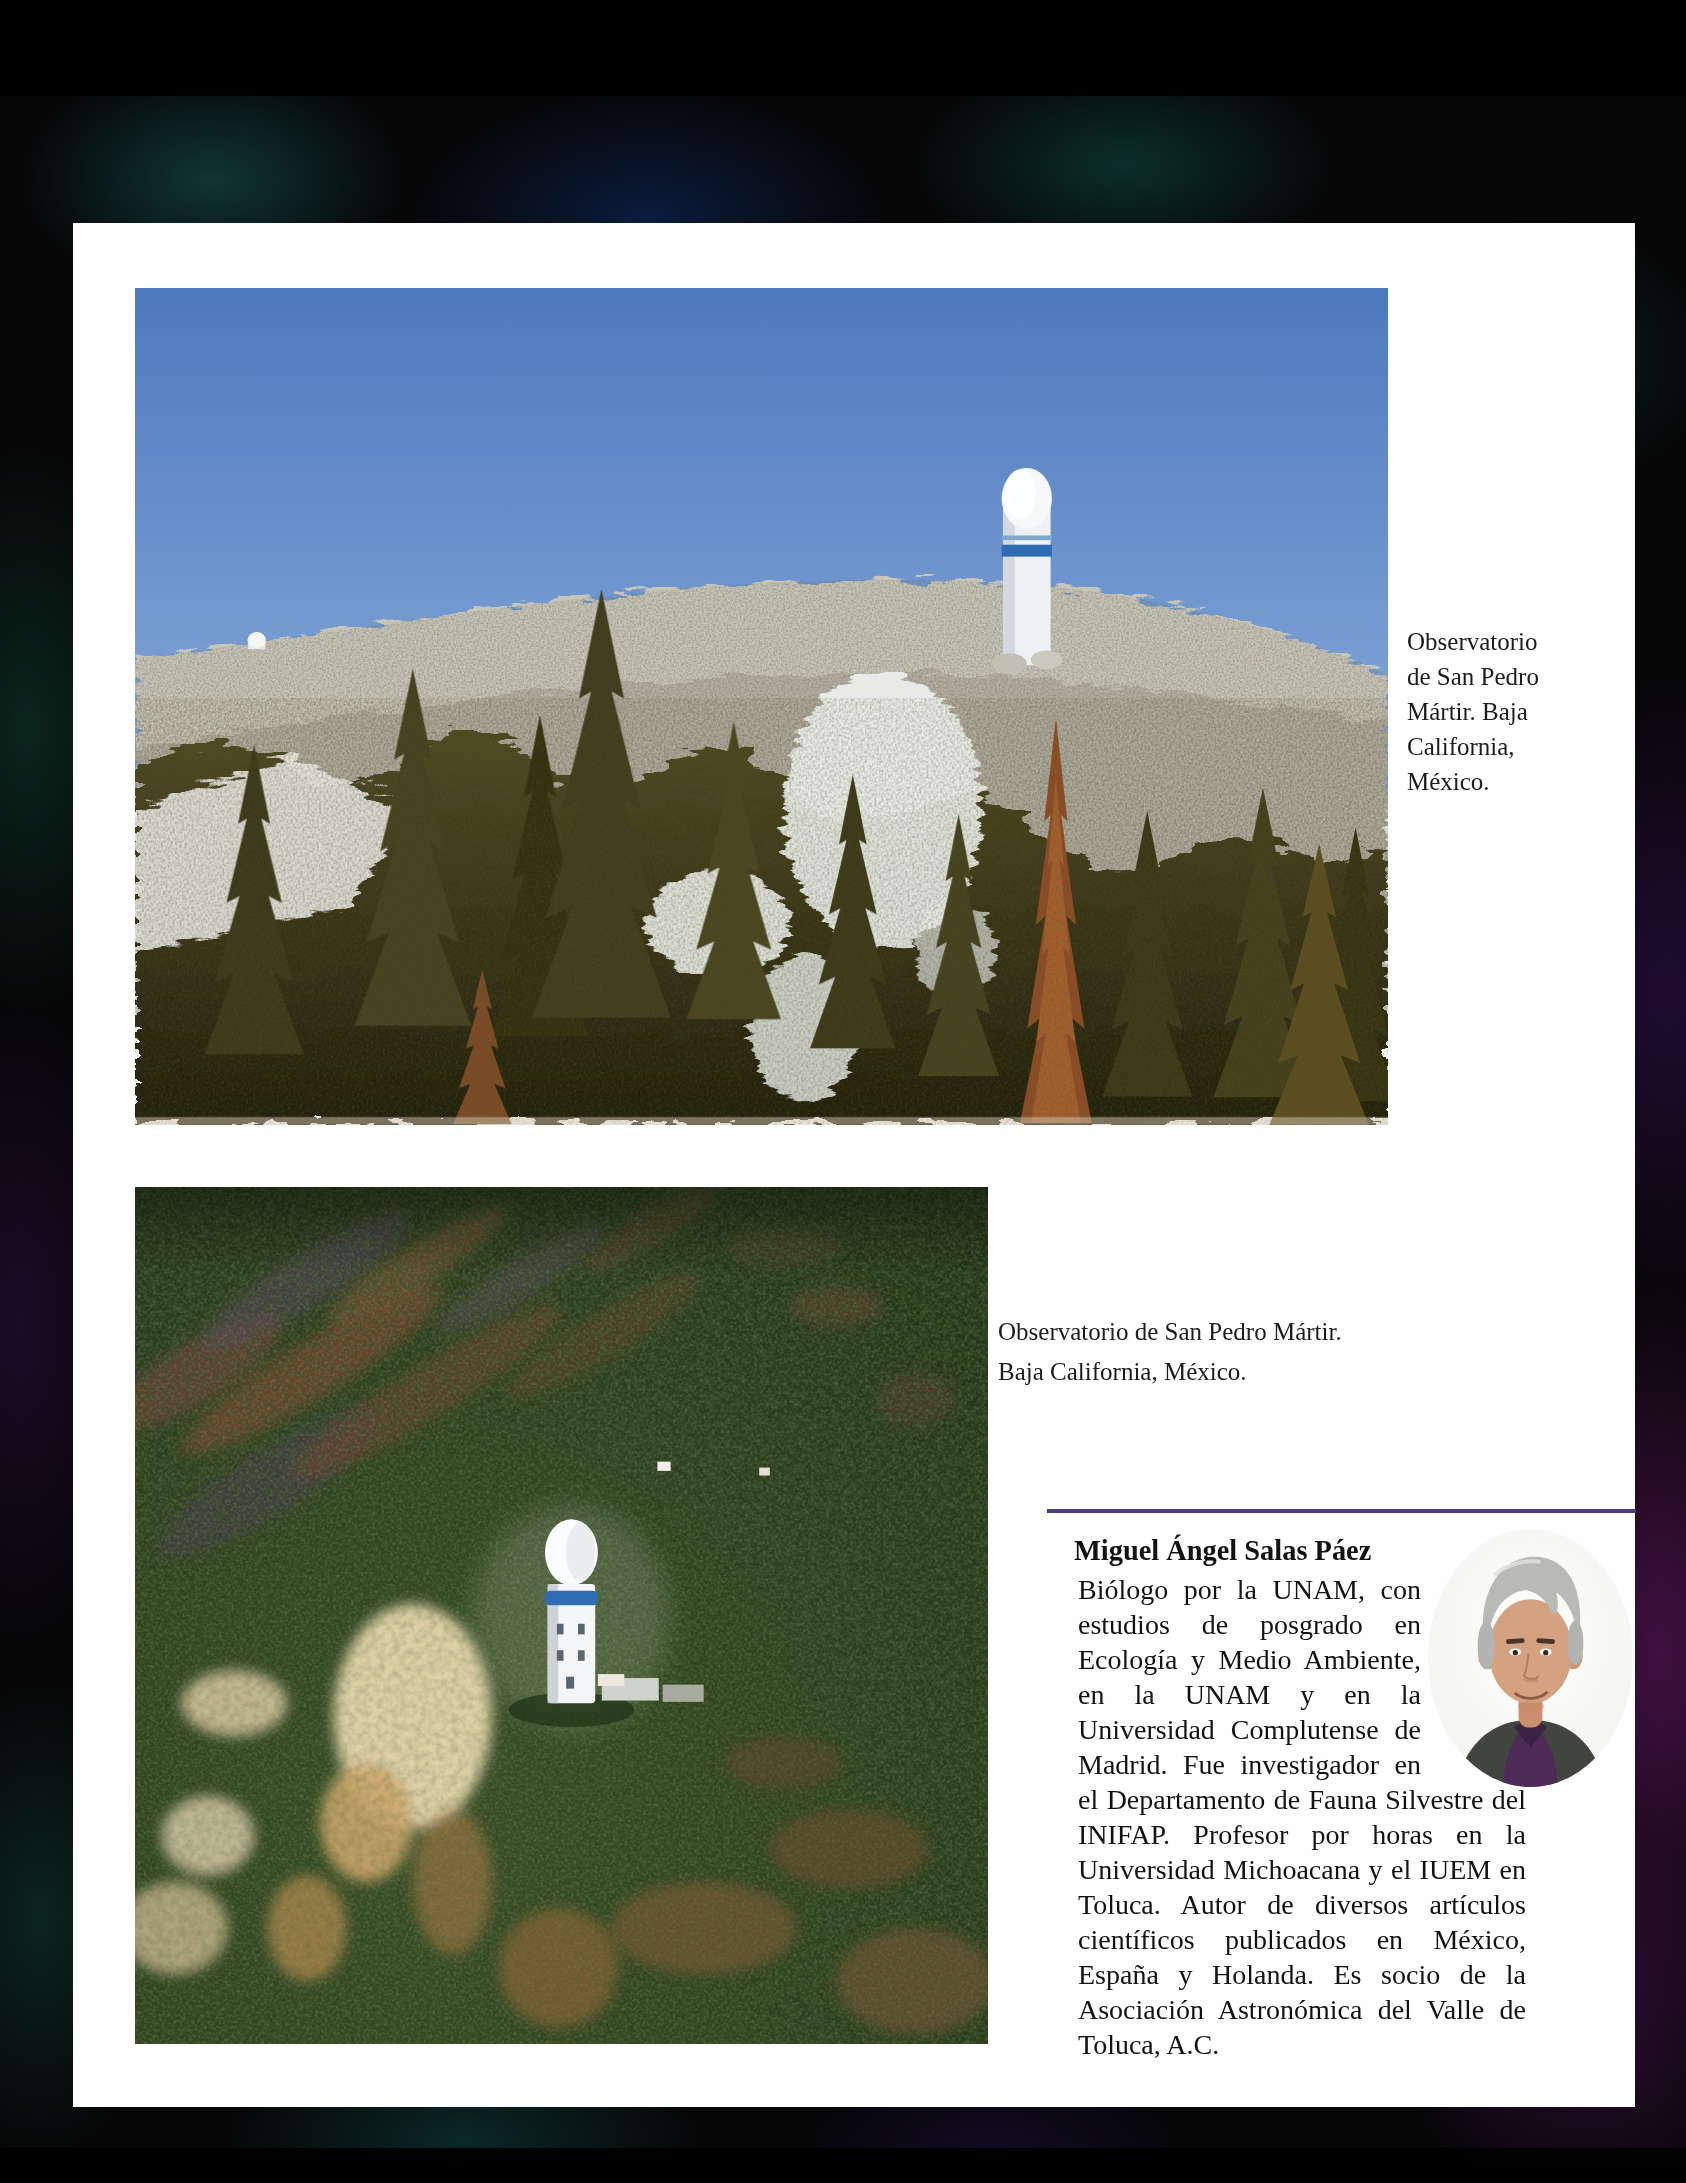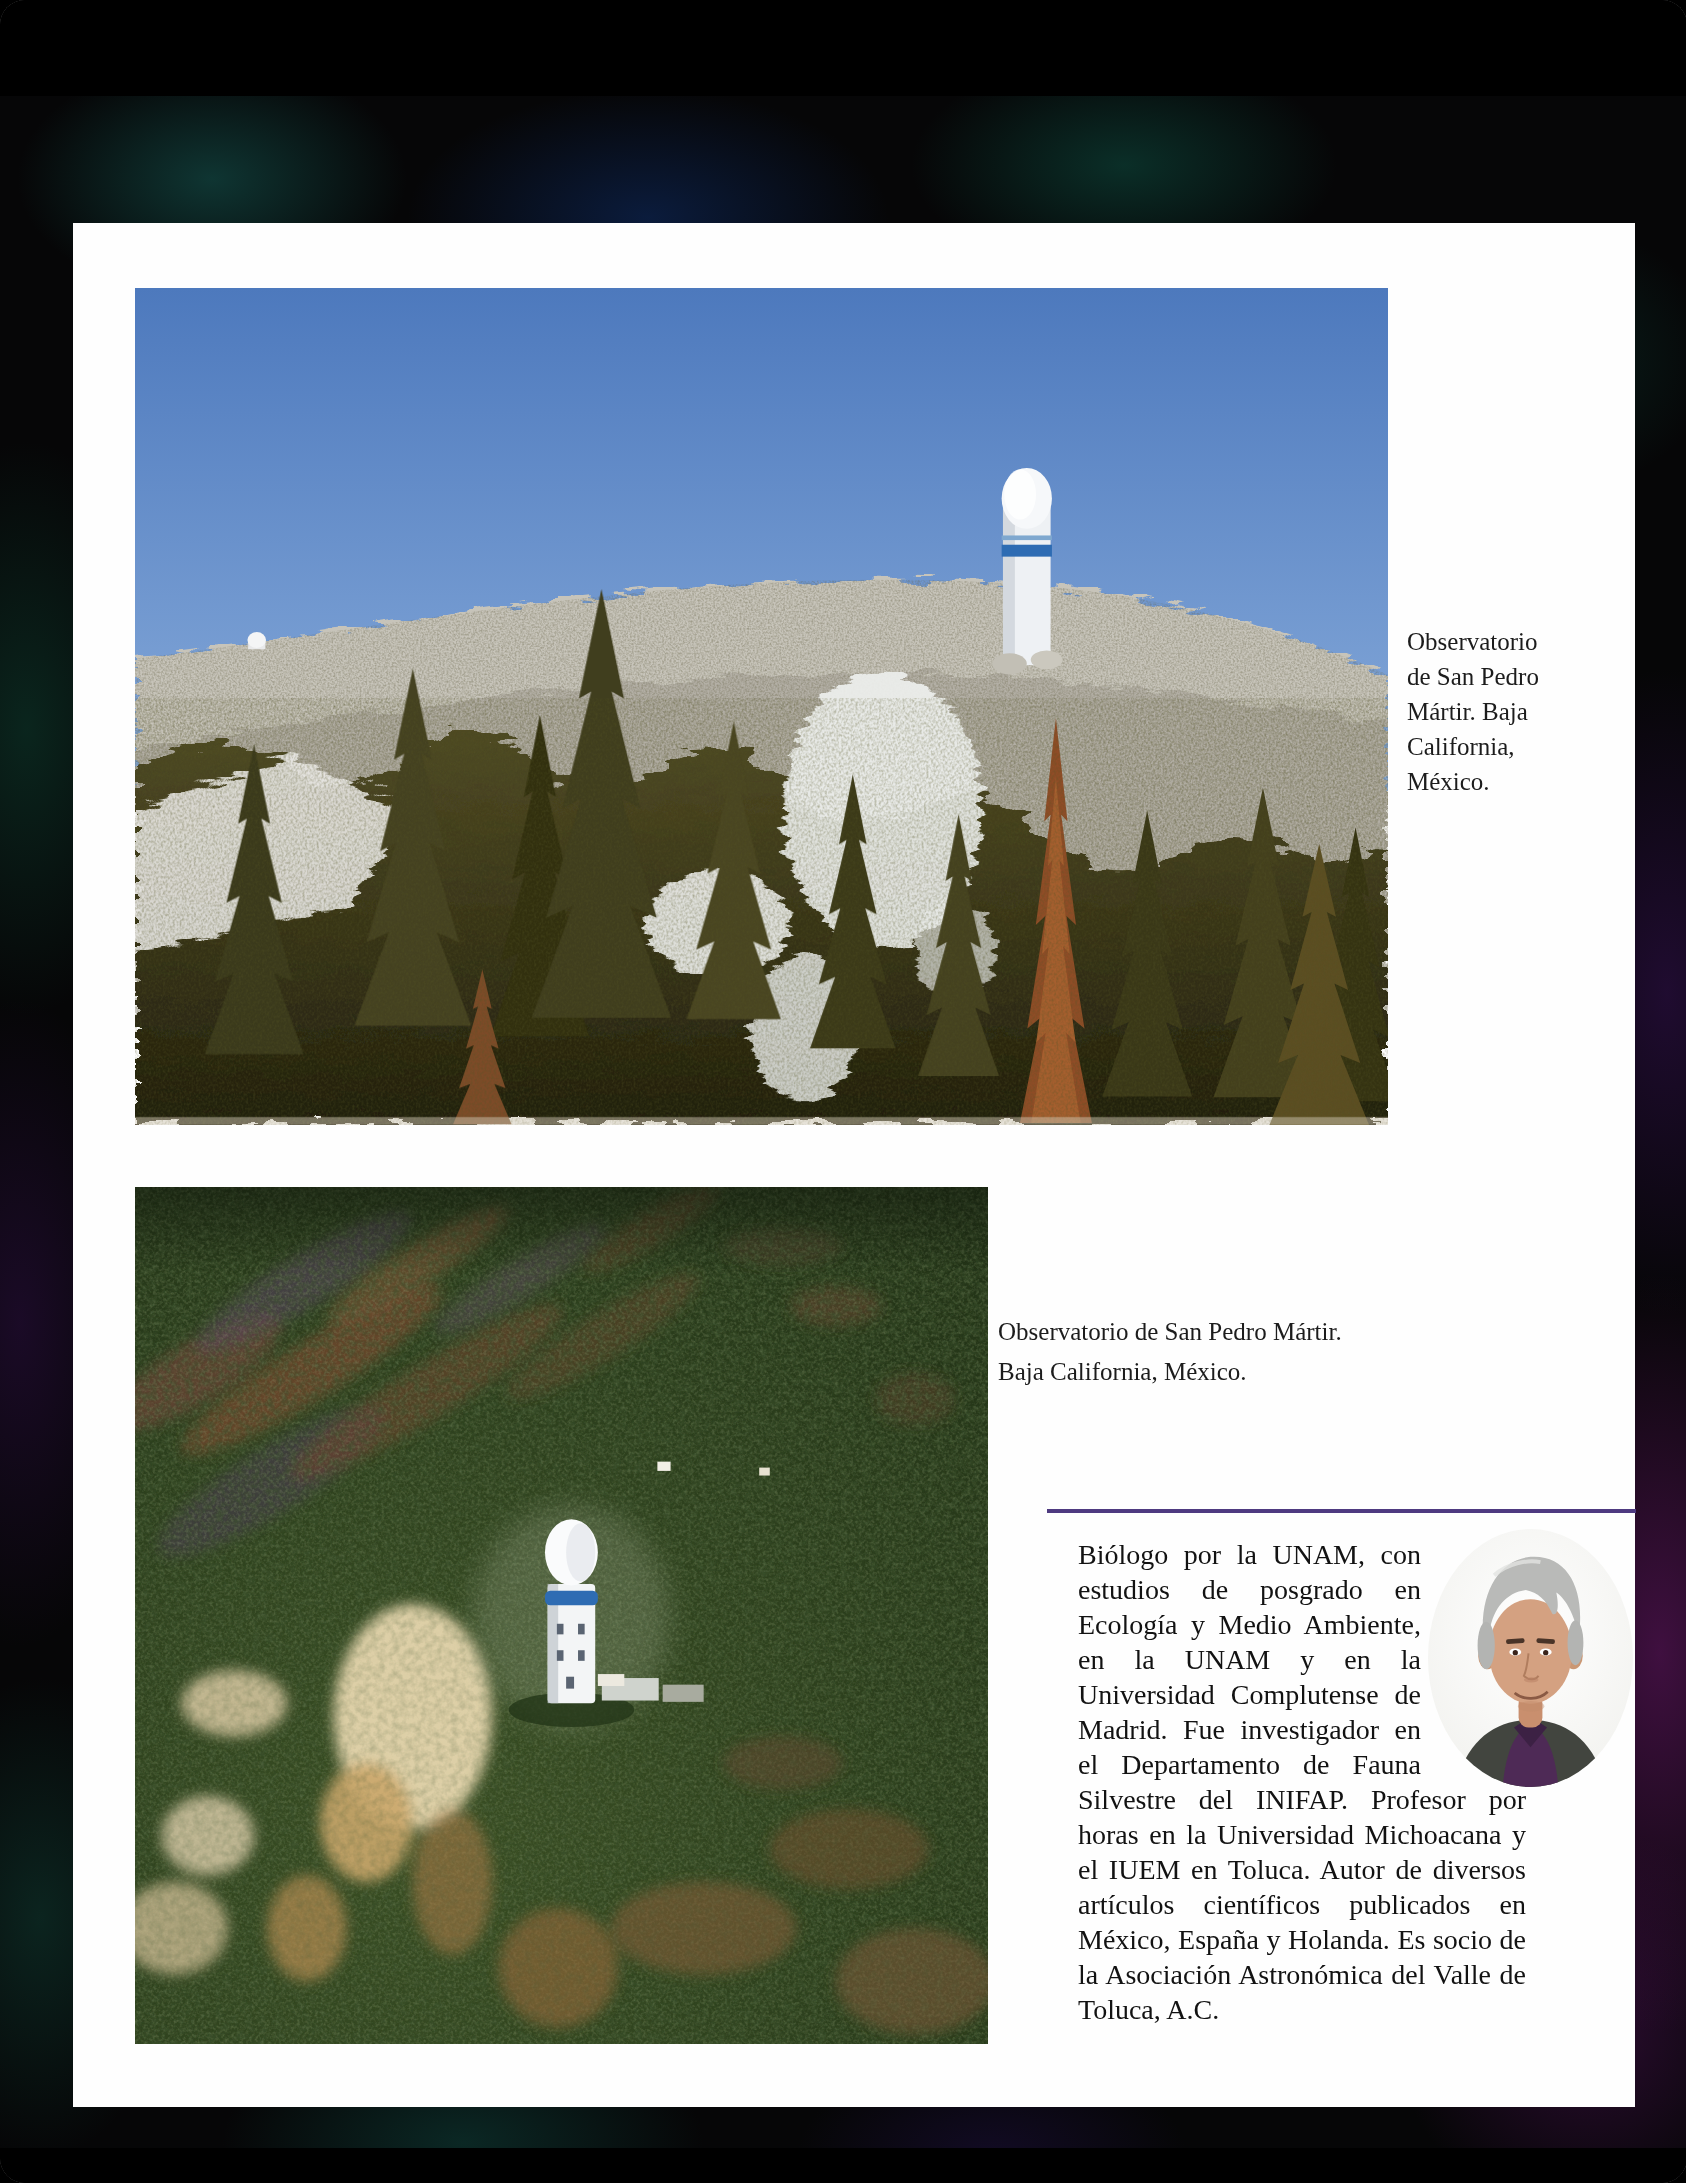--- a/index.html
+++ b/index.html
@@ -1,17 +1,17 @@
 <!DOCTYPE html>
 <html lang="es" style="--accent_line: #4e3a80; --sky_top: #4d79bd; --sky_bottom: #86aada; --dome_band_blue: #2e6cb3;font-size:10.6px"><head>
 <meta charset="utf-8">
 <style>
   html,body{margin:0;padding:0;background:#000;}
   .canvas{position:relative;width:1687px;height:2183px;overflow:hidden;background:#a3a3a3;
-          font-family:"Liberation Serif","DejaVu Serif",serif;border-radius:25px;}
+          font-family:"Liberation Serif","DejaVu Serif",serif;}
   
   .bg-texture{position:absolute;inset:0;background:
     radial-gradient(278px 172px at 212px 179px, rgba(22,92,86,.55), transparent 70%),
     radial-gradient(344px 185px at 648px 218px, rgba(18,60,140,.40), transparent 70%),
     radial-gradient(304px 159px at 1124px 165px, rgba(16,96,80,.45), transparent 70%),
     radial-gradient(251px 198px at 1541px 357px, rgba(14,70,60,.42), transparent 70%),
     radial-gradient(198px 410px at 26.5px 728px, rgba(16,80,60,.42), transparent 70%),
     radial-gradient(185px 463px at 20px 1323px, rgba(60,18,90,.38), transparent 70%),
     radial-gradient(198px 344px at 40px 1918px, rgba(20,85,70,.38), transparent 70%),
     radial-gradient(212px 463px at 1667px 992px, rgba(70,20,110,.40), transparent 70%),
@@ -250,20 +250,21 @@
       </svg>
     </figure>
 
     <div class="caption caption2">Observatorio de San Pedro Mártir.
 Baja California, México.</div>
 
     <div class="divider"></div>
 
     <section class="bio">
       <div class="bio-spacer"></div>
+      <h2 class="bio-name">Miguel Ángel Salas Páez</h2>
       <p class="bio-text">Biólogo por la UNAM, con estudios de posgrado en Ecología y Medio Ambiente, en la UNAM y en la Universidad Complutense de Madrid. Fue investigador en el Departamento de Fauna Silvestre del INIFAP. Profesor por horas en la Universidad Michoacana y el IUEM en Toluca. Autor de diversos artículos científicos publicados en México, España y Holanda. Es socio de la Asociación Astronómica del Valle de Toluca, A.C.</p>
     </section>
 
     <div class="portrait">
       <svg viewBox="0 0 310 390">
         <defs>
           <radialGradient id="pbg" cx="0.5" cy="0.42" r="0.75">
             <stop offset="0" stop-color="#ffffff"></stop>
               <stop offset="0.8" stop-color="#f3f3f0"></stop>
             <stop offset="1" stop-color="#dcdbd7"></stop>

